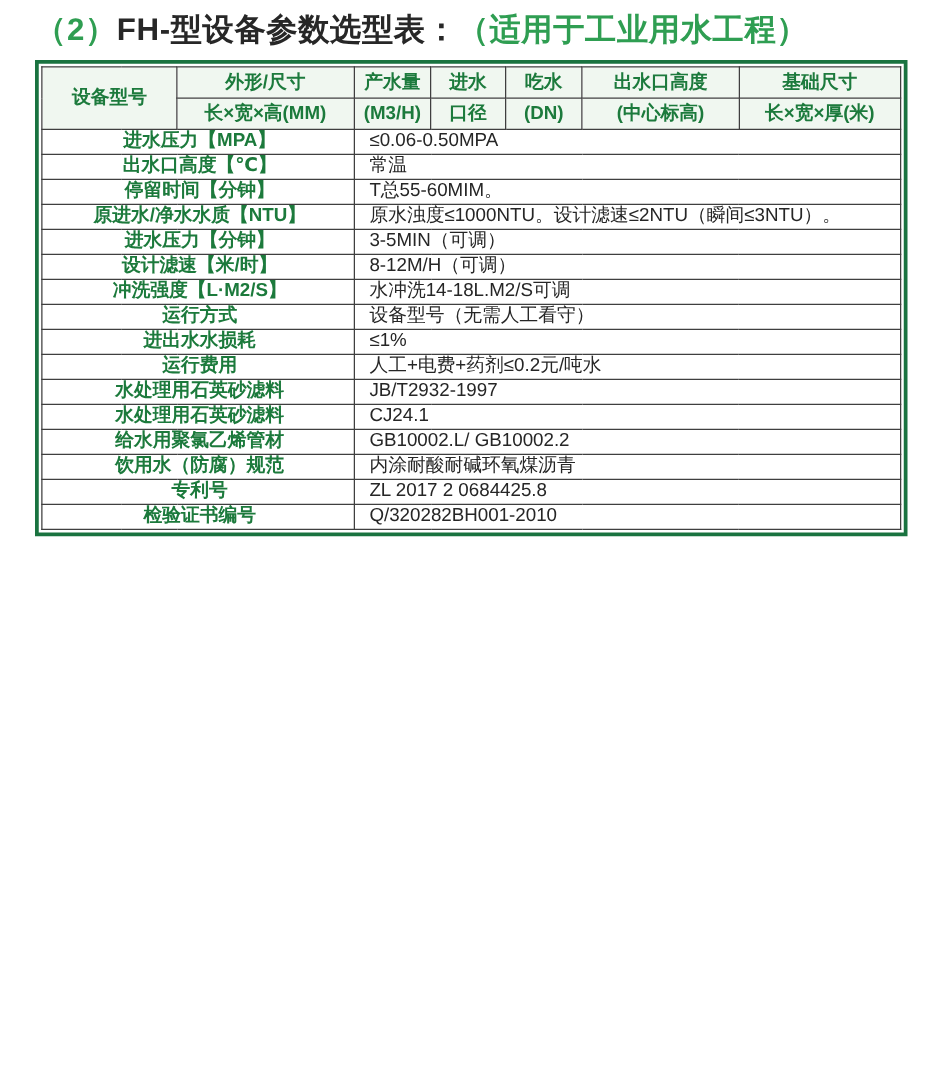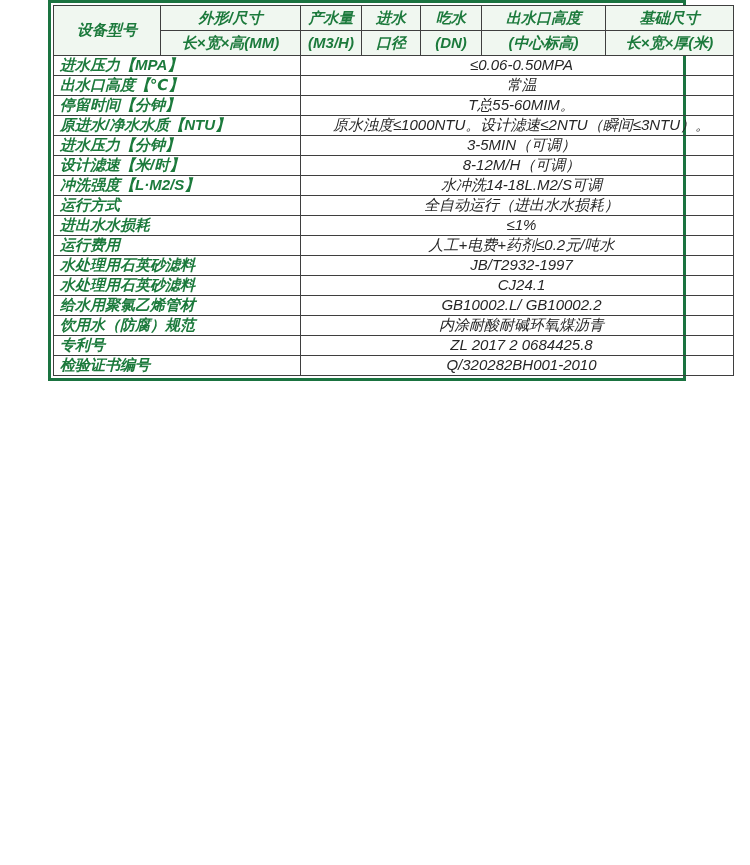--- a/index.html
+++ b/index.html
@@ -13,43 +13,46 @@
     font-family:"Liberation Sans","DejaVu Sans",sans-serif;
     color:var(--ink);overflow:hidden;
   }
   .title{
     margin:7px 0 8px 28px;font-size:25px;font-weight:bold;
     letter-spacing:.5px;white-space:nowrap;
   }
   .t-green{color:var(--title-green);}
   .t-dark{color:#272727;}
   .frame{
-    margin-left:48px;width:638px;
-    border:3px solid var(--frame);padding:2px;background:#fff;font-style:italic;
+    margin-left:28px;width:698px;
+    border:3px solid var(--frame);padding:2px;background:#fff;
   }
   table{border-collapse:collapse;width:100%;table-layout:fixed;}
   th,td{
     border:1px solid var(--grid);
     padding:0 3px;font-size:15px;line-height:1.1;
     overflow:hidden;white-space:nowrap;
   }
   thead th{
     background:var(--header-bg);color:var(--green);
     font-weight:bold;text-align:center;height:25px;
   }
   .spec-row{height:20px;}
   td.spec-label{
-    color:var(--green);font-weight:bold;text-align:left;padding-left:6px;
+    color:var(--green);font-weight:bold;text-align:center;padding-left:6px;
   }
-  td.spec-value{text-align:center;padding-left:12px;}
+  td.spec-value{text-align:left;padding-left:12px;}
 </style>
 </head>
 <body>
 
 <div class="page">
+  <h2 class="title">
+    <span class="t-green">（2）</span><span class="t-dark">FH-型设备参数选型表：</span><span class="t-green">（适用于工业用水工程）</span>
+  </h2>
 
   <div class="frame">
     <table>
       <colgroup>
         <col style="width:63px">
           <col style="width:44px">
           <col style="width:140px">
         <col style="width:61px">
           <col style="width:59px">
           <col style="width:61px">
@@ -100,21 +103,21 @@
           <tr class="spec-row">
             <td class="spec-label" colspan="3">设计滤速【米/时】</td>
             <td class="spec-value" colspan="5">8-12M/H（可调）</td>
           </tr>
           <tr class="spec-row">
             <td class="spec-label" colspan="3">冲洗强度【L·M2/S】</td>
             <td class="spec-value" colspan="5">水冲洗14-18L.M2/S可调</td>
           </tr>
           <tr class="spec-row">
             <td class="spec-label" colspan="3">运行方式</td>
-            <td class="spec-value" colspan="5">全自动运行（进出水水损耗）</td>
+            <td class="spec-value" colspan="5">设备型号（无需人工看守）</td>
           </tr>
           <tr class="spec-row">
             <td class="spec-label" colspan="3">进出水水损耗</td>
             <td class="spec-value" colspan="5">≤1%</td>
           </tr>
           <tr class="spec-row">
             <td class="spec-label" colspan="3">运行费用</td>
             <td class="spec-value" colspan="5">人工+电费+药剂≤0.2元/吨水</td>
           </tr>
           <tr class="spec-row">

